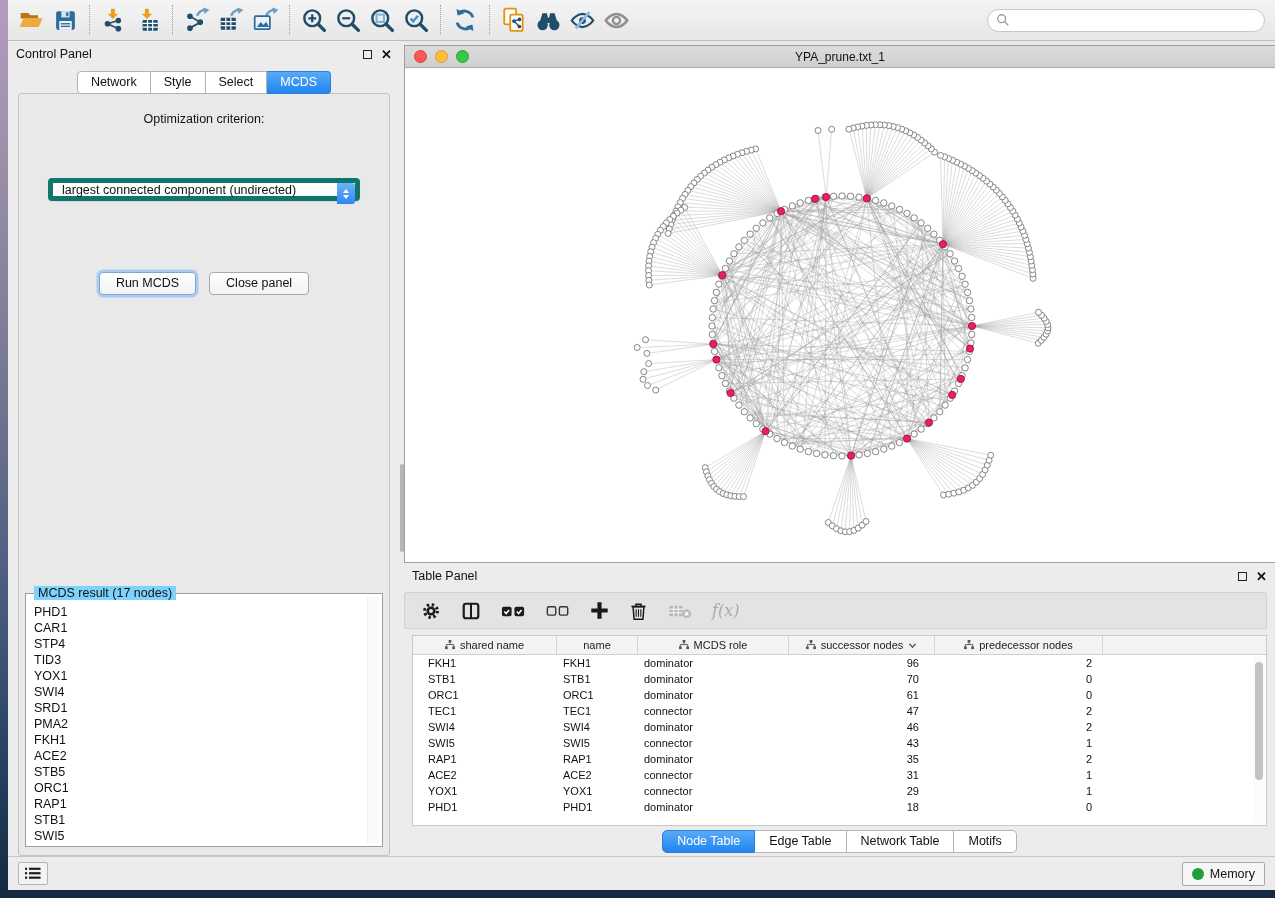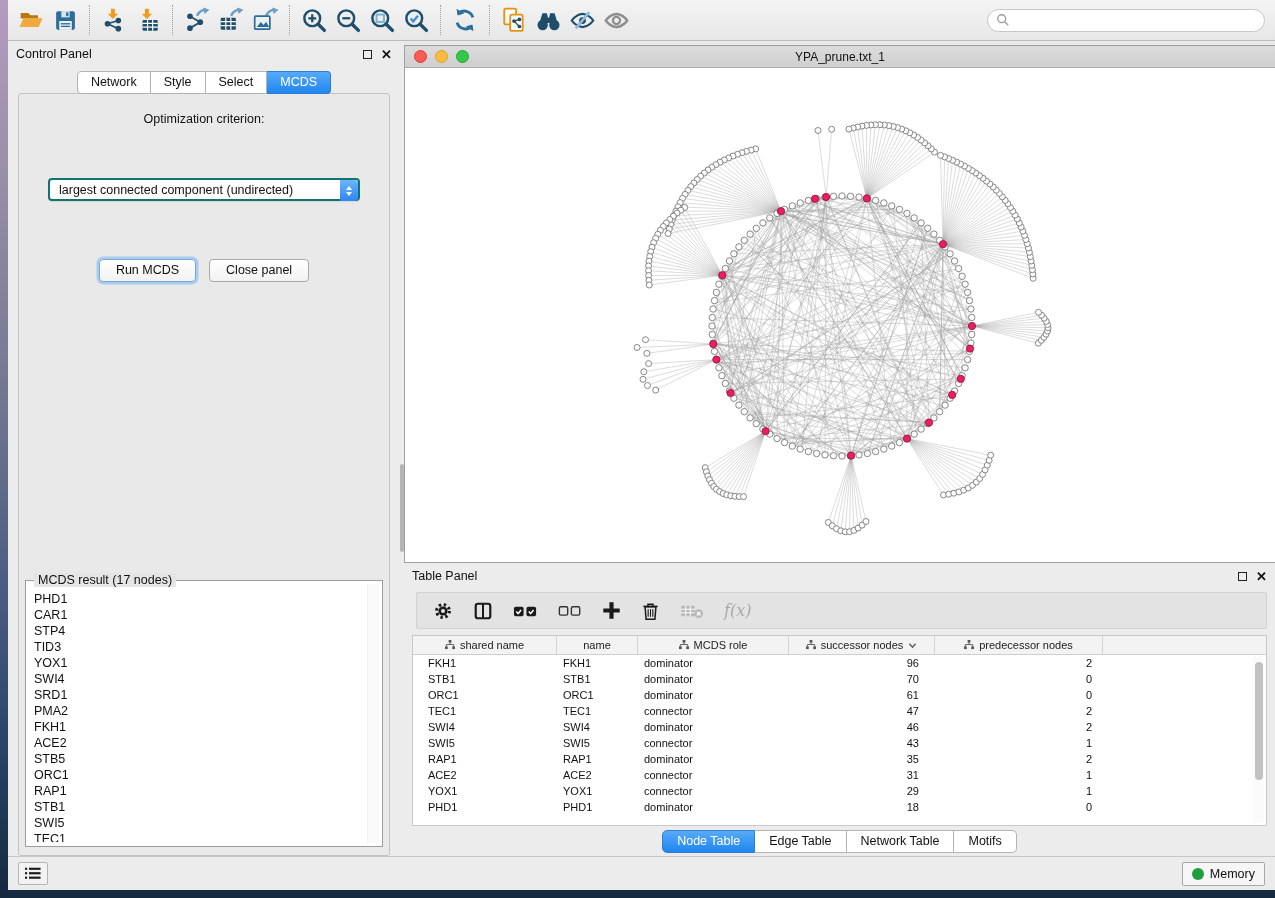--- a/index.html
+++ b/index.html
@@ -29,33 +29,33 @@
   .float-glyph { width:9px; height:9px; border:1.5px solid #222; display:inline-block; }
   .close-glyph { font-size:13px; font-weight:bold; color:#111; line-height:9px; }
   .tabs-row { display:flex; justify-content:center; margin-top:6px; position:relative; z-index:2; }
   .cp-tab { font-size:12.5px; padding:3px 13px 4px; background:#fff; border:1px solid #b3b3b3; border-left-width:0; color:#111; }
   .cp-tab:first-child { border-left-width:1px; border-radius:4px 0 0 4px; }
   .cp-tab.last { border-radius:0 4px 4px 0; }
   .cp-tab.active { background:linear-gradient(#58aaf8,#1f86f0); color:#fff; border-color:#2d7fd6; }
   .cp-content { margin:-1px 10px 0 10px; flex:1; border:1px solid #c3c3c3; border-radius:3px;
     background:#e9e9e9; display:flex; flex-direction:column; padding-top:18px;gap:40px; }
   .opt-label { text-align:center; font-size:12.5px; color:#111; }
-  .dropdown { margin:12px auto 5px; width:312px; height:23px; background:#fff; border:2px solid #0f766e;
+  .dropdown { margin:12px auto 18px; width:312px; height:23px; background:#fff; border:5px solid #0f766e;
     border-radius:4px; display:flex; align-items:center; position:relative; box-shadow:0 1px 1px rgba(0,0,0,.08); }
   .dropdown .dval { padding-left:9px; font-size:12.5px; color:#111; }
   .dstepper { position:absolute; right:0; top:0; width:18px; height:21px; border-radius:0 3px 3px 0;
     background:linear-gradient(#6db4f9,#2d86f2); display:flex; flex-direction:column; align-items:center; justify-content:center; gap:2px; }
   .arr-up { width:0; height:0; border-left:3.5px solid transparent; border-right:3.5px solid transparent; border-bottom:4.5px solid #fff; }
   .arr-dn { width:0; height:0; border-left:3.5px solid transparent; border-right:3.5px solid transparent; border-top:4.5px solid #fff; }
   .btn-row { display:flex; justify-content:center; gap:13px; margin-top:13px; }
   .mac-btn { font-size:12.5px; color:#111; background:linear-gradient(#ffffff,#f2f2f2); border:1px solid #a9a9a9;
     border-radius:4px; padding:3px 16px 4px; }
   .mac-btn.focus-ring { box-shadow:0 0 0 2.5px #a9cdf2; border-color:#7aa7d4; }
   .mcds-group { margin:258px 6px 8px 6px; flex:1; background:#fff; border:1px solid #9d9d9d; position:relative; }
-  .mcds-legend { position:absolute; top:-8px; left:8px; background:#e5e5e5; padding:0 4px; font-size:12.5px; color:#111; }
+  .mcds-legend { position:absolute; top:-8px; left:8px; background:#7dd3fc; padding:0 4px; font-size:12.5px; color:#111; }
   .mcds-list { position:absolute; inset:10px 16px 4px 6px; overflow:hidden; }
   .mcds-item { font-size:12.5px; line-height:16px; color:#111; padding-left:2px; }
   .mcds-scroll { position:absolute; top:3px; right:3px; bottom:3px; width:12px; background:#fafafa; border-left:1px solid #f0f0f0; }
 
   
   .splitter { width:4px; flex:0 0 4px; position:relative; background:#ececec; }
   .splitter-thumb { position:absolute; left:0; width:4px; top:423px; height:88px; background:#b5b5b5; border-radius:3px; }
 
   
   .right-col { flex:1; display:flex; flex-direction:column; min-width:0; background:#e9e9e9; }
@@ -66,21 +66,21 @@
   .traffic { display:flex; gap:8px; margin-left:9px; }
   .tl { width:13px; height:13px; border-radius:50%; }
   .tl.red { background:#fc5a54; border:0.5px solid #dd3d38; }
   .tl.yellow { background:#fdbc40; border:0.5px solid #dfa02a; }
   .tl.green { background:#34c84a; border:0.5px solid #24a835; }
   .net-title { position:absolute; left:0; right:0; text-align:center; font-size:12px; color:#111; }
   .net-canvas { flex:1; background:#fff; position:relative; overflow:hidden; }
 
   
   .table-panel { flex:1; background:#ececec; display:flex; flex-direction:column; min-height:0; }
-  .tp-toolbar { margin:5px 8px 0 12px; height:37px; background:#e3e3e3; border:1px solid #d2d2d2; border-radius:2px;
+  .tp-toolbar { margin:5px 8px 0 0; height:37px; background:#e3e3e3; border:1px solid #d2d2d2; border-radius:2px;
     display:flex; align-items:center; gap:20px; padding-left:16px; }
   .tp-icon { display:flex; align-items:center; }
   .fx-label { font-family:"DejaVu Serif", serif; font-style:italic; font-size:16px; color:#a9a9a9; }
   .node-table { margin:6px 8px 0 8px; flex:1; background:#fff; border:1px solid #c9c9c9; position:relative; overflow:hidden; }
   .thead { display:flex; height:19px; background:#f3f3f3; border-bottom:1px solid #cfcfcf; }
   .hcell { display:flex; align-items:center; justify-content:center; gap:5px; border-right:1px solid #d4d4d4;
     font-size:11px; color:#222; position:relative; }
   .trow { display:flex; height:16px; }
   .tcell { font-size:11px; color:#111; line-height:16px; white-space:nowrap; overflow:hidden; }
   .tcell.c0 { padding-left:15px; }

